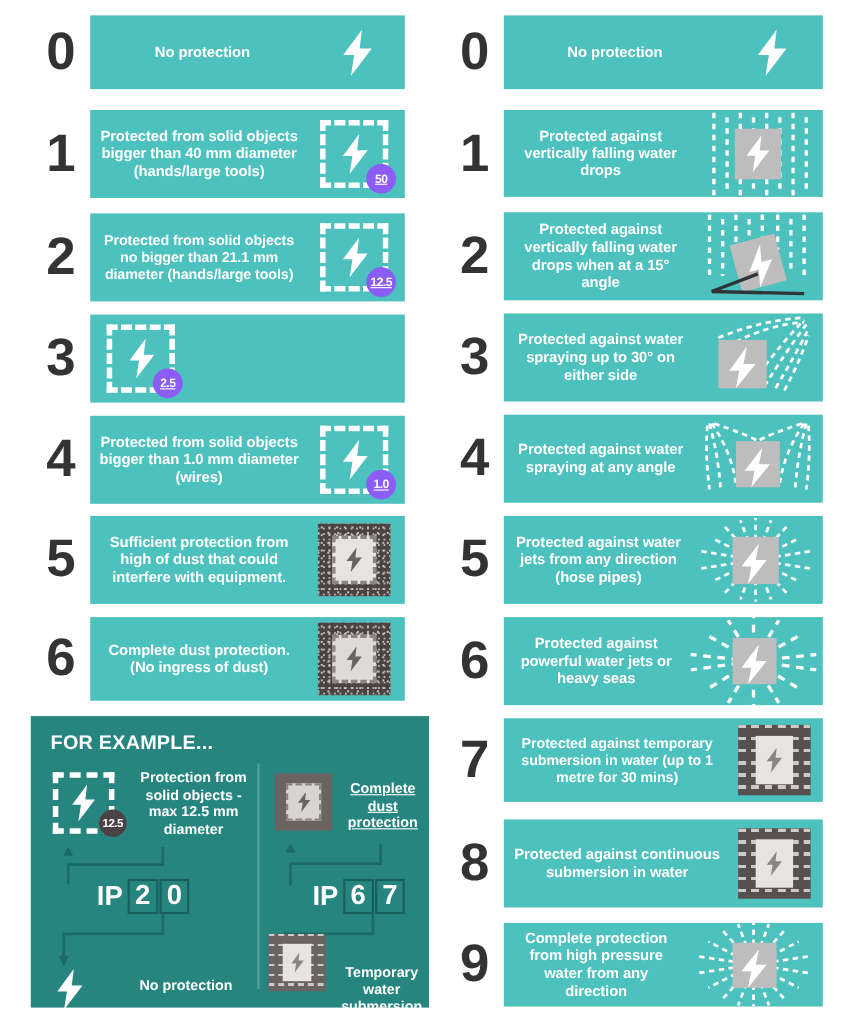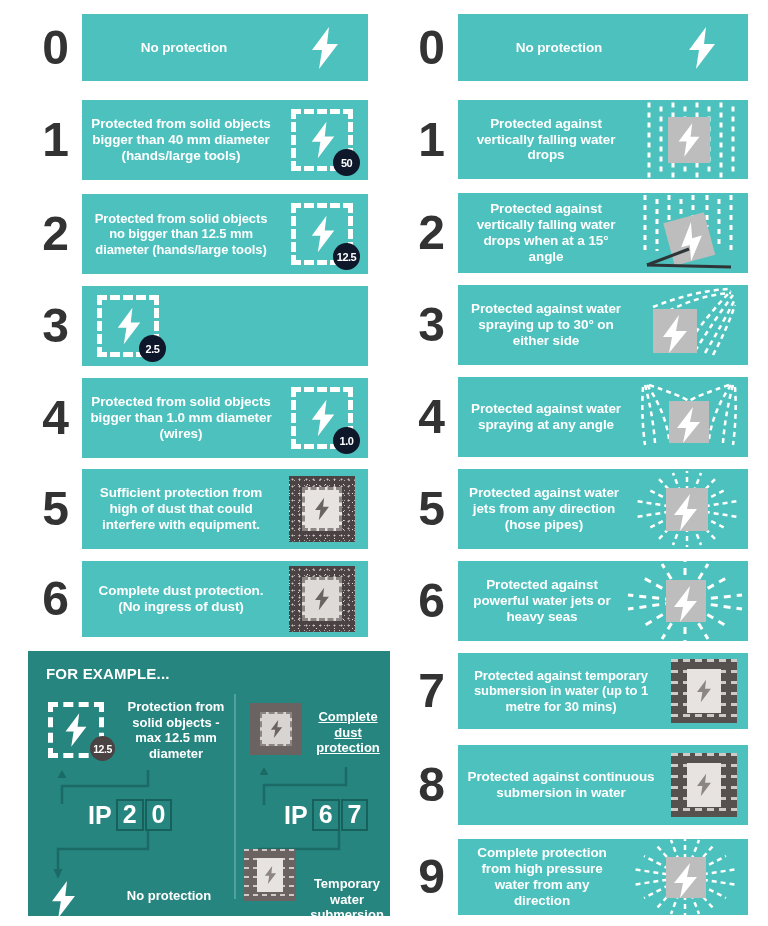--- a/index.html
+++ b/index.html
@@ -66,27 +66,28 @@
   .dashbox {
     position: relative;
     width: 62px; height: 62px;
     border: 5px dashed #ffffff;
     display: flex; align-items: center; justify-content: center;
   }
   .dashbox .bolt { margin-left: 1px; }
   .badge {
     position: absolute;
     right: -12px; bottom: -10px;
-    background: #0f172a;
+    background: #8b5cf6;
     color: #ffffff;
     border-radius: 50%;
     width: 27px; height: 27px;
     display: flex; align-items: center; justify-content: center;
     font-size: 11px; font-weight: bold;
     letter-spacing: -0.5px;
+    text-decoration: underline;
   }
 
   
   .dust {
     position: relative;
     width: 66px; height: 66px;
     background: #4a4243;
     display: flex; align-items: center; justify-content: center;
   }
   .dust .speck-layer {
@@ -147,21 +148,21 @@
   
   .example {
     position: absolute;
     left: 28px; top: 651px;
     width: 362px; height: 265px;
     background: #27857f;
     color: #ffffff;
   }
   .example-title {
     position: absolute; left: 18px; top: 14px;
-    font-size: 15px; font-weight: bold; letter-spacing: 0.2px;
+    font-size: 18px; font-weight: bold; letter-spacing: 0.2px;
   }
   .example-divider {
     position: absolute; left: 206px; top: 43px;
     width: 2px; height: 205px; background: #4fa39d;
   }
   .ex-text {
     position: absolute;
     font-size: 13px; font-weight: bold; line-height: 1.2; text-align: center;
   }
   .ipcode {
@@ -253,21 +254,21 @@
             </svg>
             <div class="badge">50</div>
           </div>
         </div>
       </div>
     </div>
 
     <div class="row" style="left:28px; top:194px; width:340px; height:80px;">
       <div class="digit">2</div>
       <div class="band">
-        <div class="band-text small">Protected from solid objects no bigger than 12.5 mm diameter (hands/large tools)</div>
+        <div class="band-text small">Protected from solid objects no bigger than 21.1 mm diameter (hands/large tools)</div>
         <div class="icon-slot" style="width:92px;">
           <div class="dashbox">
             <svg class="bolt" width="26" height="38" viewBox="0 0 30 42">
               <path d="M19 0 L2 23 L12 23 L9 42 L28 17 L17 17 Z" fill="#ffffff"></path>
             </svg>
             <div class="badge">12.5</div>
           </div>
         </div>
       </div>
     </div>

